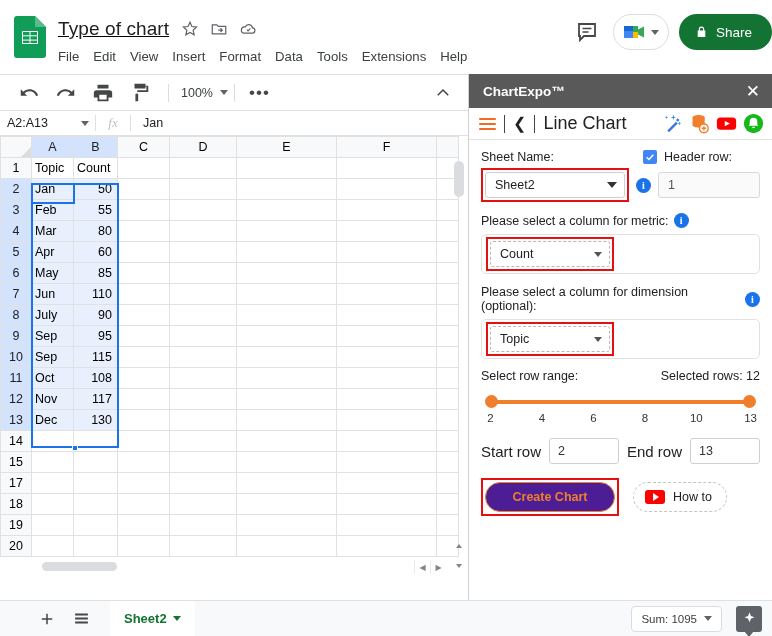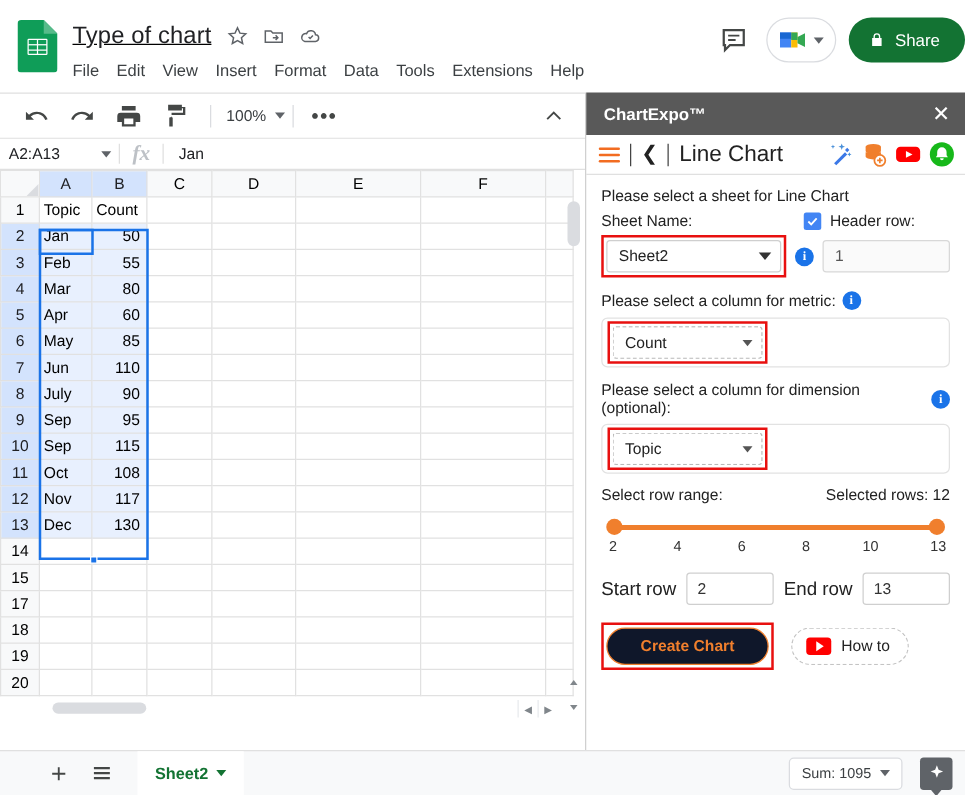--- a/index.html
+++ b/index.html
@@ -60,21 +60,21 @@
 
   
   .gs-formulabar {
     height: 26px; display: flex; align-items: center;
     border-top: 1px solid #e0e0e0; border-bottom: 1px solid #e0e0e0;
     background: #fff;
   }
   .namebox { width: 95px; display: flex; align-items: center; padding-left: 7px; font-size: 12.5px; color: #202124; justify-content: space-between; padding-right: 6px; cursor:text; }
   .nb-caret { width: 0; height: 0; border-left: 4px solid transparent; border-right: 4px solid transparent; border-top: 5px solid #5f6368; }
   .fb-div { width: 1px; height: 16px; background: #e0e0e0; }
-  .fx { width: 34px; text-align: center; font-size: 17px; font-style: italic; color: #bdc1c6; font-family: "Liberation Serif", serif; font-weight: bold; }
+  .fx { width: 34px; text-align: center; font-size: 13px; font-style: italic; color: #bdc1c6; font-family: "Liberation Serif", serif; }
   .formula-input { flex: 1; font-size: 12.5px; color: #202124; padding-left: 12px; cursor: text; }
 
   
   .grid-wrap { position: relative; height: 442px; overflow: hidden; }
   table.grid { border-collapse: collapse; table-layout: fixed; }
   table.grid td, table.grid th { border: 1px solid #e1e1e1; font-size: 12.5px; color: #000; font-weight: 400; height: 21px; padding: 0 3px; }
   th.corner { width: 31px; background: #f8f9fa; border-left: none; border-top: none; position: relative; }
   th.corner::after { content:""; position:absolute; right:0; bottom:0; width:10px; height:10px; background:#dadce0; clip-path: polygon(100% 0,100% 100%,0 100%); }
   th.colhead { background: #f8f9fa; color: #5f6368; text-align: center; font-size: 11.5px; border-top: none; }
   th.colhead.sel { background: #d3e3fd; color: #202124; }
@@ -203,21 +203,21 @@
   .rr-label { font-size: 15px; color: #222; white-space: nowrap; }
   .rr-input {
     border: 1px solid #cfcfcf; border-radius: 3px; height: 26px; width: 82px;
     padding: 0 8px; font-size: 12.5px; color: #333; display: flex; align-items: center; cursor: text;
   }
 
   .btnrow { display: flex; align-items: center; margin-top: 14px; gap: 14px; }
   .createbtn {
     border: 1px solid #f07f2d; border-radius: 16px; color: #f07f2d;
     font-size: 12.5px; font-weight: bold; height: 30px; width: 130px;
-    display: flex; align-items: center; justify-content: center; cursor: pointer; background: #0f172a;
+    display: flex; align-items: center; justify-content: center; cursor: pointer; background: #4c1d95;
   }
   .howto {
     border: 1px dashed #c4c4c4; border-radius: 16px; height: 30px;
     display: flex; align-items: center; gap: 8px; padding: 0 14px 0 11px;
     font-size: 12.5px; color: #222; cursor: pointer; background: #fff;
   }
   .yt { width: 20px; height: 14px; background: #f00; border-radius: 3px; display:flex;align-items:center;justify-content:center; }
   .yt::after{content:"";border-left:6px solid #fff;border-top:4px solid transparent;border-bottom:4px solid transparent;margin-left:1px;}
 </style>
 </head>
@@ -601,21 +601,20 @@
         </svg>
         <svg class="ps-ico" viewBox="0 0 24 24">
           <circle cx="12" cy="12" r="11" fill="#17b81a"></circle>
           <path d="M12 5.5a4.3 4.3 0 0 0-4.3 4.3v3l-1.2 1.8h11l-1.2-1.8v-3A4.3 4.3 0 0 0 12 5.5z" fill="#fff"></path>
           <path d="M10.3 15.6a1.7 1.7 0 0 0 3.4 0z" fill="#fff"></path>
         </svg>
       </div>
     </div>
 
     <div class="panel-body">
-      <div class="p-label">Please select a sheet for Line Chart</div>
 
       <div class="row-2" style="justify-content:space-between; margin-bottom:4px; padding-right:28px;">
         <span class="p-sublabel">Sheet Name:</span>
         <span class="chkwrap">
           <span class="chk">
             <svg viewBox="0 0 24 24" fill="none" stroke="#fff" stroke-width="3.5">
                 <path d="M4 12.5l5.5 5.5L20 6.5"></path>
               </svg>
           </span>
           <span class="p-sublabel">Header row:</span>

